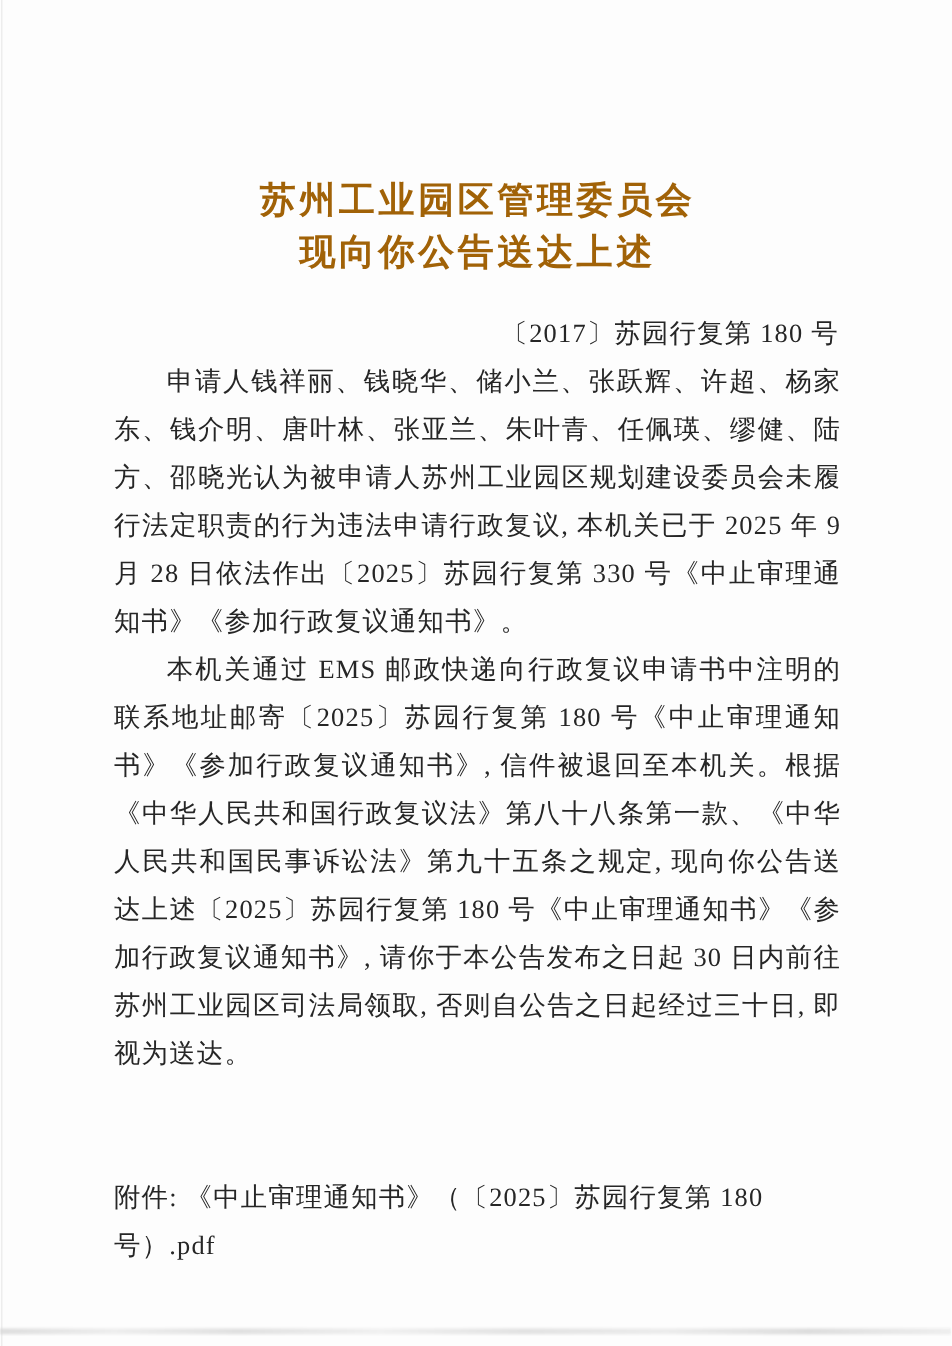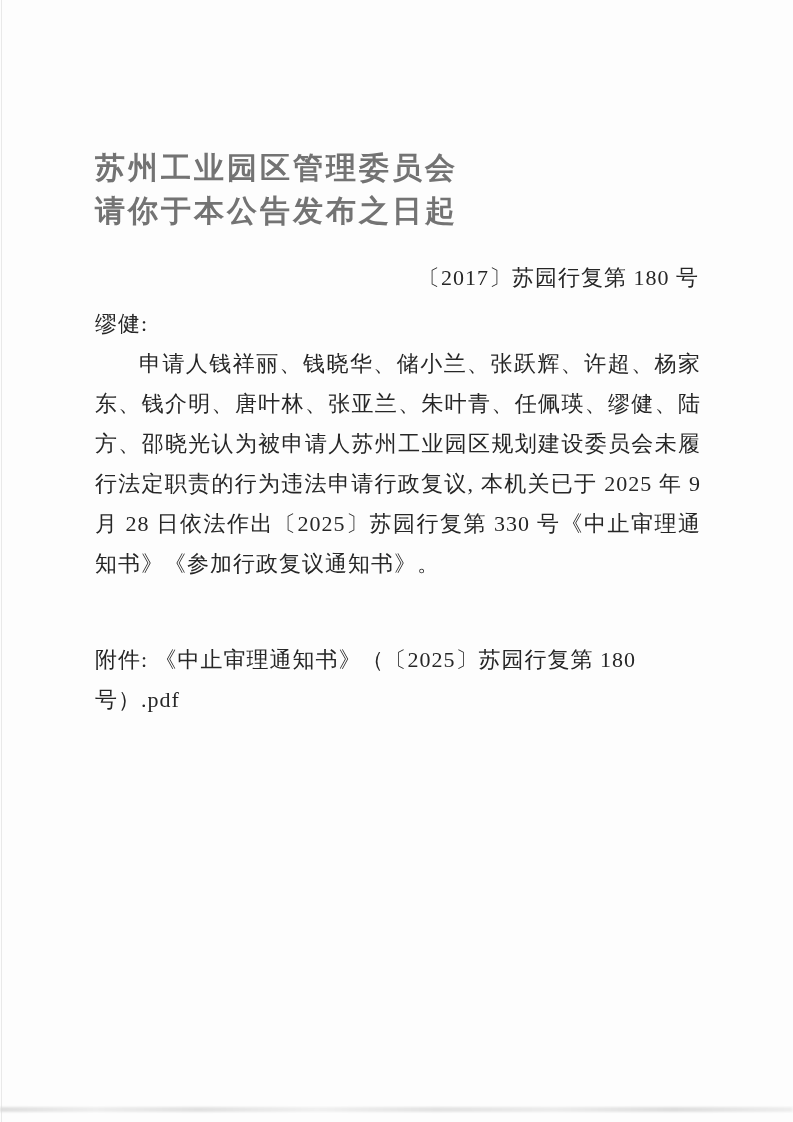--- a/index.html
+++ b/index.html
@@ -35,25 +35,26 @@
     opacity: 0.85;
   }
   .content {
     position: absolute;
     top: 0;
     left: 95px;
     width: 606px;
   }
   .doc-title {
     margin-top: 146px;
+    text-align: center;
     font-size: 30px;
     font-weight: bold;
     line-height: 43px;
     letter-spacing: 3px;
-    color: #737373;
+    color: #a16207;
     font-family: Liberation Serif, serif;
   }
   .doc-number {
     margin-top: 26px;
     text-align: right;
     font-size: 22px;
     line-height: 40px;
     letter-spacing: 1px;
     padding-right: 2px;
   }
@@ -65,42 +66,42 @@
   }
   .body-paragraph {
     margin: 0;
     font-size: 22px;
     line-height: 40px;
     text-align: justify;
     text-indent: 2em;
     letter-spacing: 1px;
   }
   .attachment-line {
-    margin-top: 56px;
+    margin-top: 80px;
     font-size: 22px;
     line-height: 40px;
     letter-spacing: 1px;
   }
 </style>
 </head>
 <body>
 
 <div class="page">
   <div class="scan-edge-left"></div>
 
   <div class="content">
     <div class="doc-title">
       <div>苏州工业园区管理委员会</div>
-      <div>请你于本公告发布之日起</div>
+      <div>现向你公告送达上述</div>
     </div>
 
     <div class="doc-number">〔2017〕苏园行复第 180 号</div>
 
-    <div class="addressee">缪健:</div>
 
     <p class="body-paragraph">申请人钱祥丽、钱晓华、储小兰、张跃辉、许超、杨家东、钱介明、唐叶林、张亚兰、朱叶青、任佩瑛、缪健、陆方、邵晓光认为被申请人苏州工业园区规划建设委员会未履行法定职责的行为违法申请行政复议, 本机关已于 2025 年 9 月 28 日依法作出〔2025〕苏园行复第 330 号《中止审理通知书》《参加行政复议通知书》。</p>
 
+    <p class="body-paragraph">本机关通过 EMS 邮政快递向行政复议申请书中注明的联系地址邮寄〔2025〕苏园行复第 180 号《中止审理通知书》《参加行政复议通知书》, 信件被退回至本机关。根据《中华人民共和国行政复议法》第八十八条第一款、《中华人民共和国民事诉讼法》第九十五条之规定, 现向你公告送达上述〔2025〕苏园行复第 180 号《中止审理通知书》《参加行政复议通知书》, 请你于本公告发布之日起 30 日内前往苏州工业园区司法局领取, 否则自公告之日起经过三十日, 即视为送达。</p>
 
     <div class="attachment-line">附件: 《中止审理通知书》（〔2025〕苏园行复第 180 号）.pdf</div>
   </div>
 
   <div class="scan-edge-bottom"></div>
 </div>
 
 </body></html>

